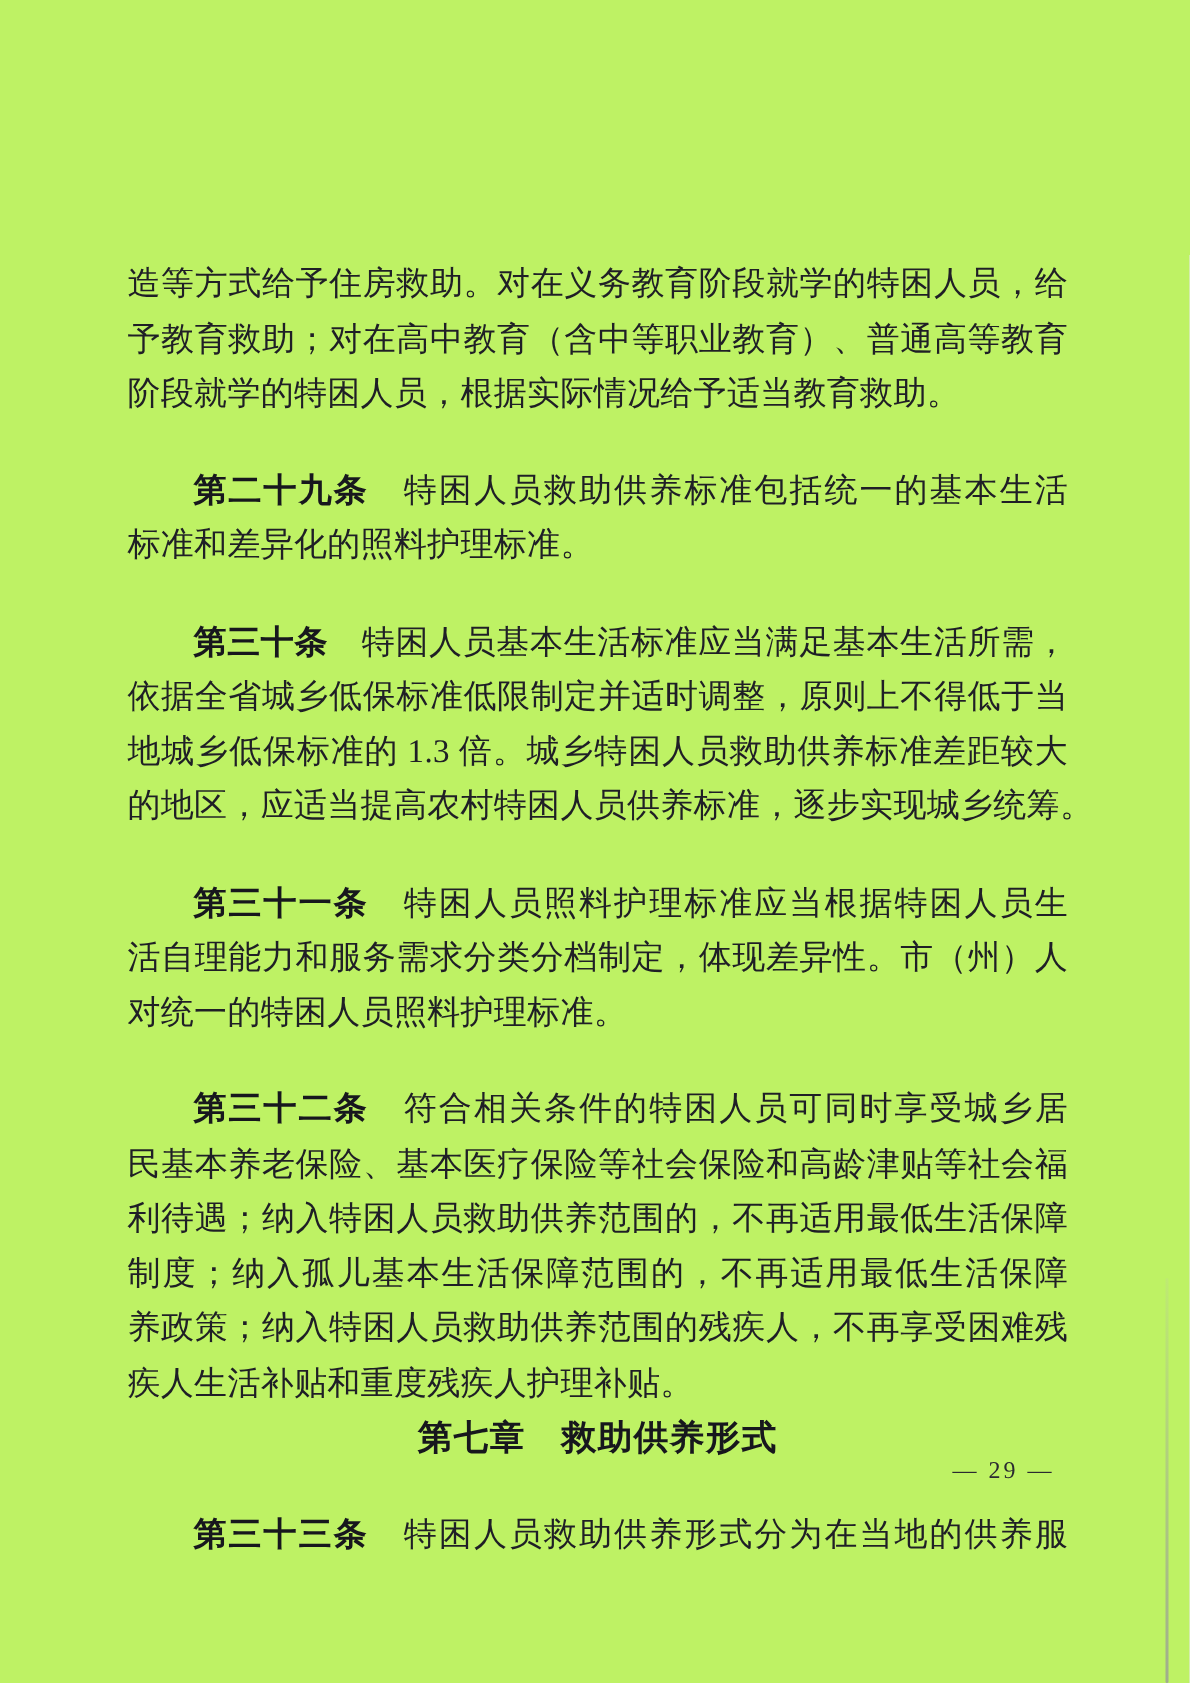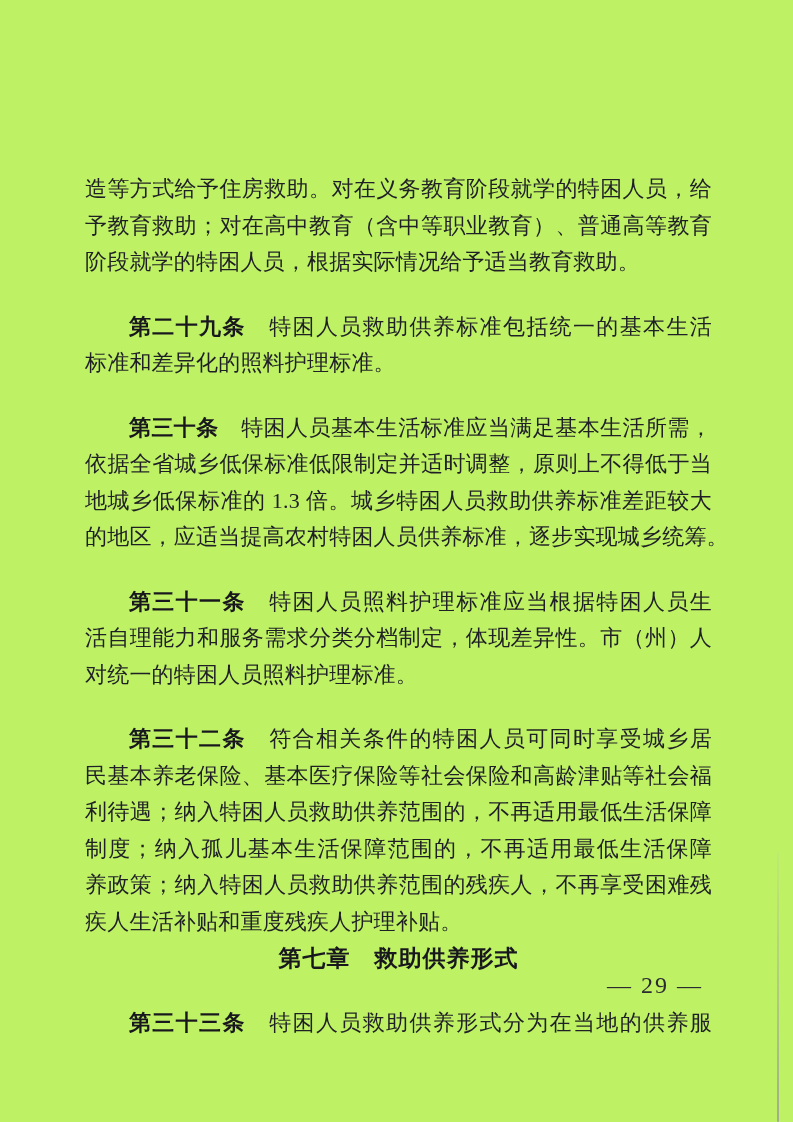--- a/index.html
+++ b/index.html
@@ -53,21 +53,21 @@
     font-family: "Liberation Sans", sans-serif;
   }
   .art-num {
     font-weight: 700;
     color: #17171d;
   }
   .page-number {
     position: absolute;
     top: 972px;
     right: 90px;
-    font-size: 24px;
+    font-size: 16px;
     letter-spacing: 2px;
     color: #2a2a30;
   }
   .scan-line {
     position: absolute;
     left: 777px;
     top: 852px;
     width: 2px;
     height: 270px;
     background: linear-gradient(to bottom, rgba(190,190,190,0.15), rgba(150,150,155,0.75));

